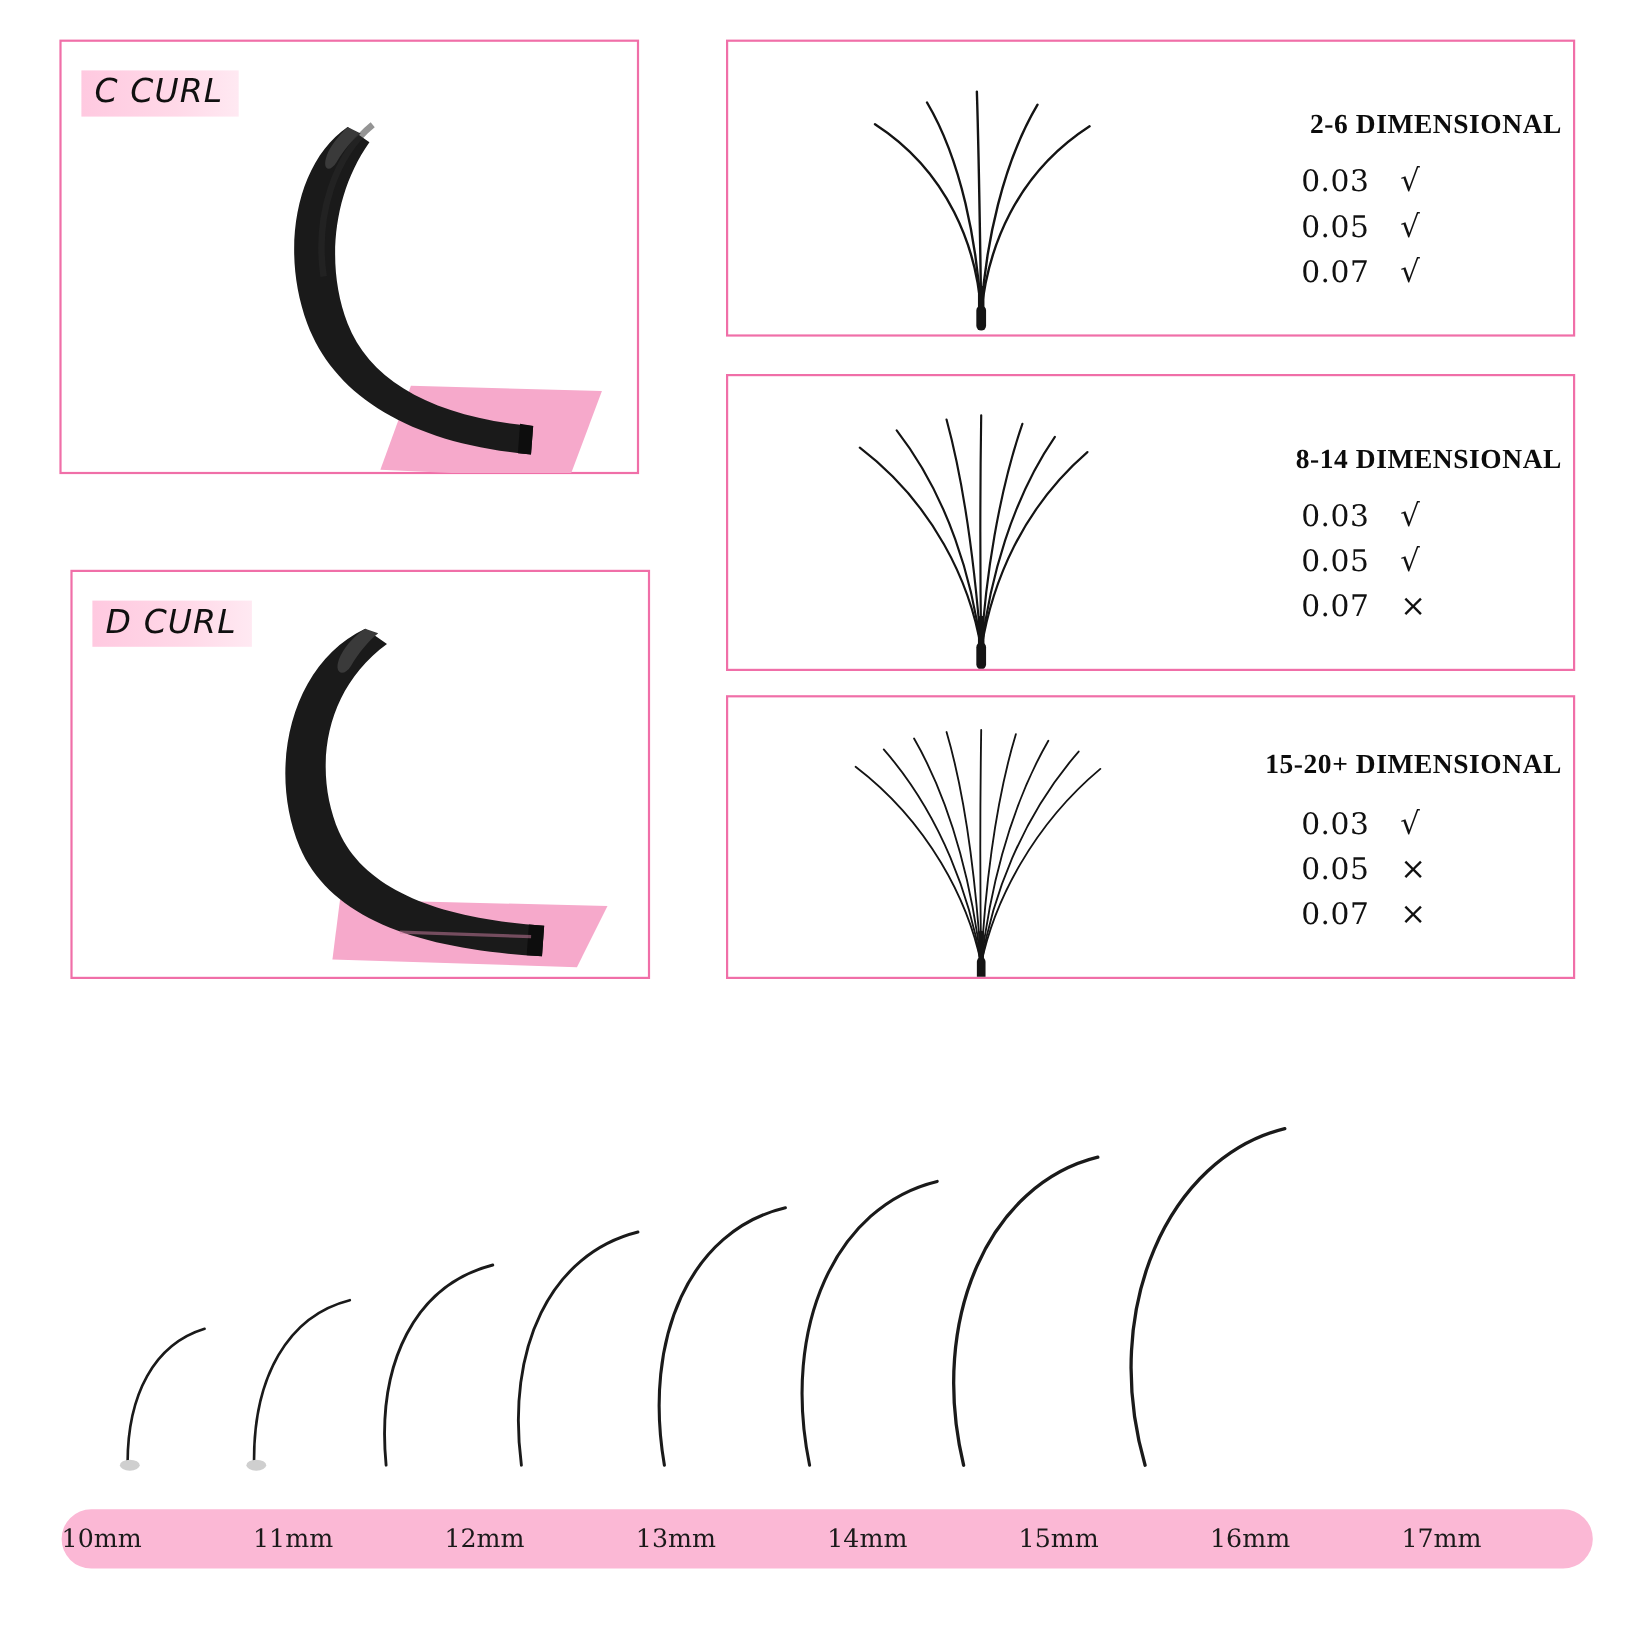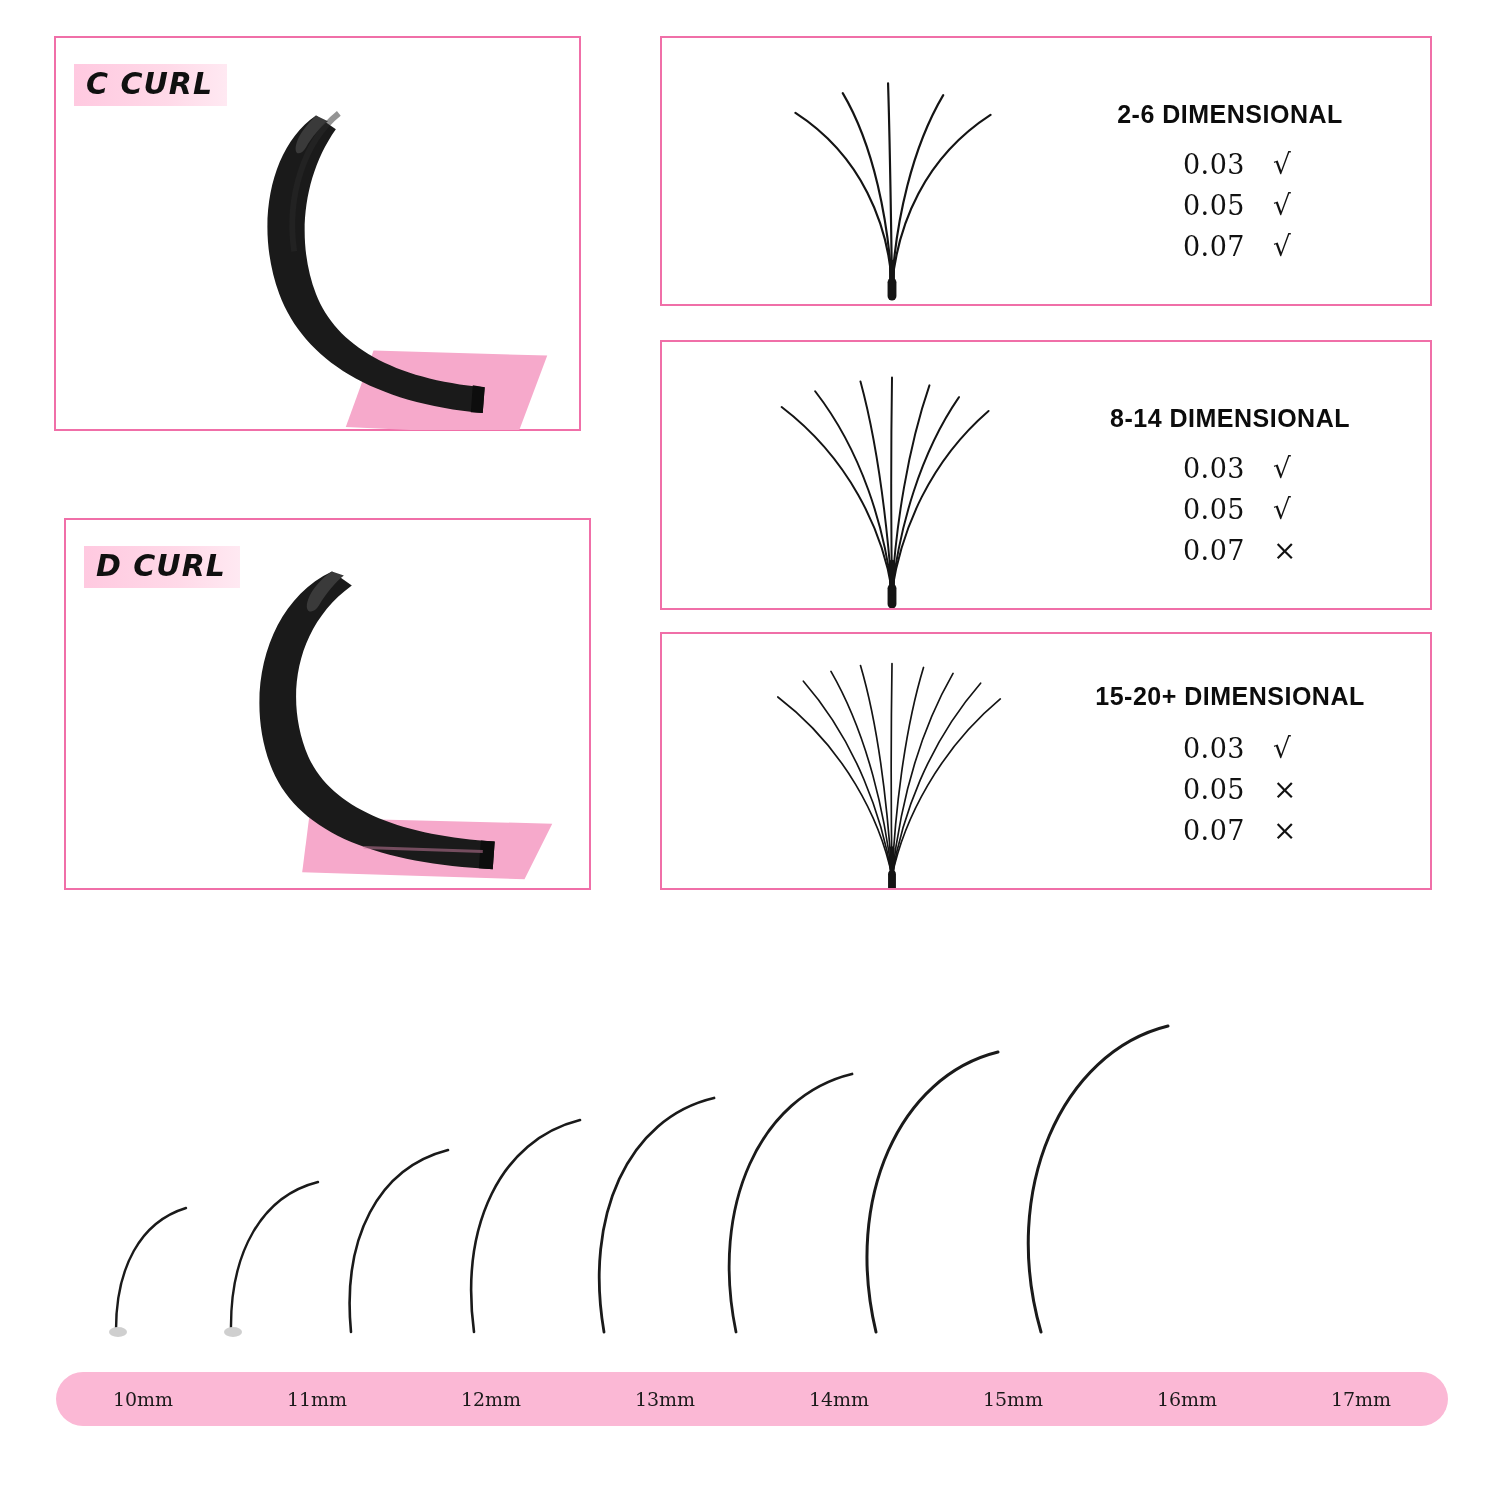--- a/index.html
+++ b/index.html
@@ -20,21 +20,21 @@
     position: absolute;
     border: 2px solid #f06fa8;
     box-sizing: border-box;
     background: #ffffff;
   }
 
   .tag {
     display: inline-block;
     padding: 4px 14px 6px 12px;
     font-family: "DejaVu Sans", sans-serif;
-    font-weight: 700;
+    font-weight: 400;
     font-style: italic;
     letter-spacing: 1px;
     color: #101010;
     background: linear-gradient(90deg, #ffc9e0 0%, #ffd9e8 60%, #ffe9f2 100%);
   }
 
   
   #panel-c-curl { left: 54px;  top: 36px;  width: 527px; height: 395px; }
   #panel-d-curl { left: 64px;  top: 518px; width: 527px; height: 372px; }
 
@@ -64,22 +64,22 @@
     right: 0;
     top: 0;
     width: 390px;
     height: 100%;
   }
   .dim-title {
     position: absolute;
     left: 0;
     right: 10px;
     top: 62px;
-    text-align: center;
-    font-family: Liberation Sans, sans-serif;
+    text-align: right;
+    font-family: Liberation Serif, serif;
     font-weight: 700;
     font-size: 25px;
     letter-spacing: 0.5px;
     color: #0c0c0c;
   }
   #panel-dim-3 .dim-title { top: 48px; }
   .spec-list {
     position: absolute;
     left: 18px;
     right: 0;
@@ -138,23 +138,23 @@
     top: 432px;
     width: 1392px;
     height: 54px;
     border-radius: 27px;
     background: #fbb8d5;
     display: flex;
     align-items: center;
   }
   .length-label {
     flex: 1 1 0;
-    text-align: center;
+    text-align: left;
     font-family: "DejaVu Serif", serif;
-    font-size: 19px;
+    font-size: 23px;
     color: #1a1a1a;
   }
 </style>
 </head>
 <body>
 
 <div class="panel" id="panel-c-curl">
   <div class="curl-tag">
     <span class="tag">C CURL</span>
   </div>

